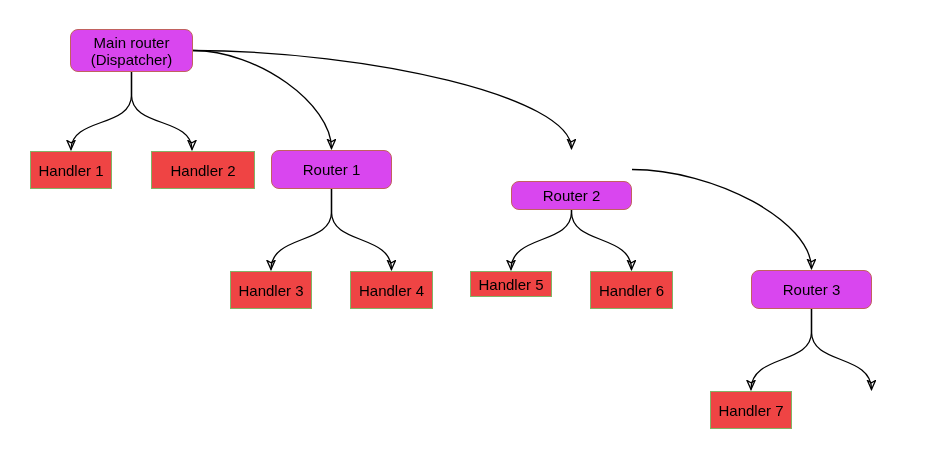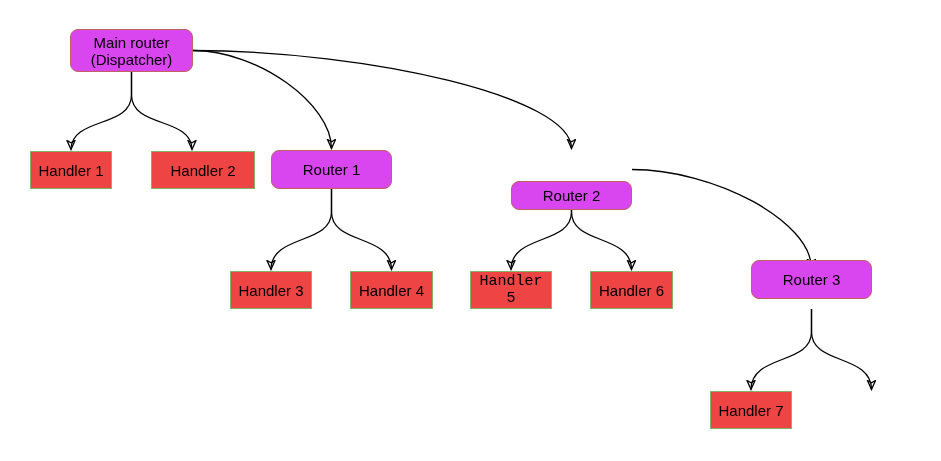--- a/index.html
+++ b/index.html
@@ -43,23 +43,23 @@
     border: 1.4px solid #82b366;
   }
   
   .pos-main { left: 70px;  top: 29px;  width: 123px; height: 43px; }
   .pos-h1   { left: 30px;  top: 151px; width: 82px;  height: 38px; }
   .pos-h2   { left: 151px; top: 151px; width: 104px;  height: 38px; }
   .pos-r1   { left: 271px; top: 150px; width: 121px; height: 39px; }
   .pos-r2   { left: 511px; top: 133px; width: 121px; height: 29px; margin-top: 48px; }
   .pos-h3   { left: 230px; top: 271px; width: 82px;  height: 38px; text-align: right; }
   .pos-h4   { left: 350px; top: 271px; width: 83px;  height: 38px; text-align: right; }
-  .pos-h5   { left: 470px; top: 271px; width: 82px;  height: 38px; font-family: Liberation Mono, monospace; }
+  .pos-h5   { left: 470px; top: 271px; width: 82px;  height: 26px; }
   .pos-h6   { left: 590px; top: 271px; width: 83px;  height: 38px; }
-  .pos-r3   { left: 751px; top: 260px; width: 121px; height: 39px; }
+  .pos-r3   { left: 751px; top: 270px; width: 121px; height: 39px; }
   .pos-h7   { left: 710px; top: 391px; width: 82px;  height: 38px; }
   .pos-h8   { left: 830px; top: 391px; width: 83px;  height: 38px; }
 </style>
 </head>
 <body>
 
 <div class="canvas">
 
   <svg class="edges" width="941" height="461" viewBox="0 0 941 461" xmlns="http://www.w3.org/2000/svg">
     <defs>

